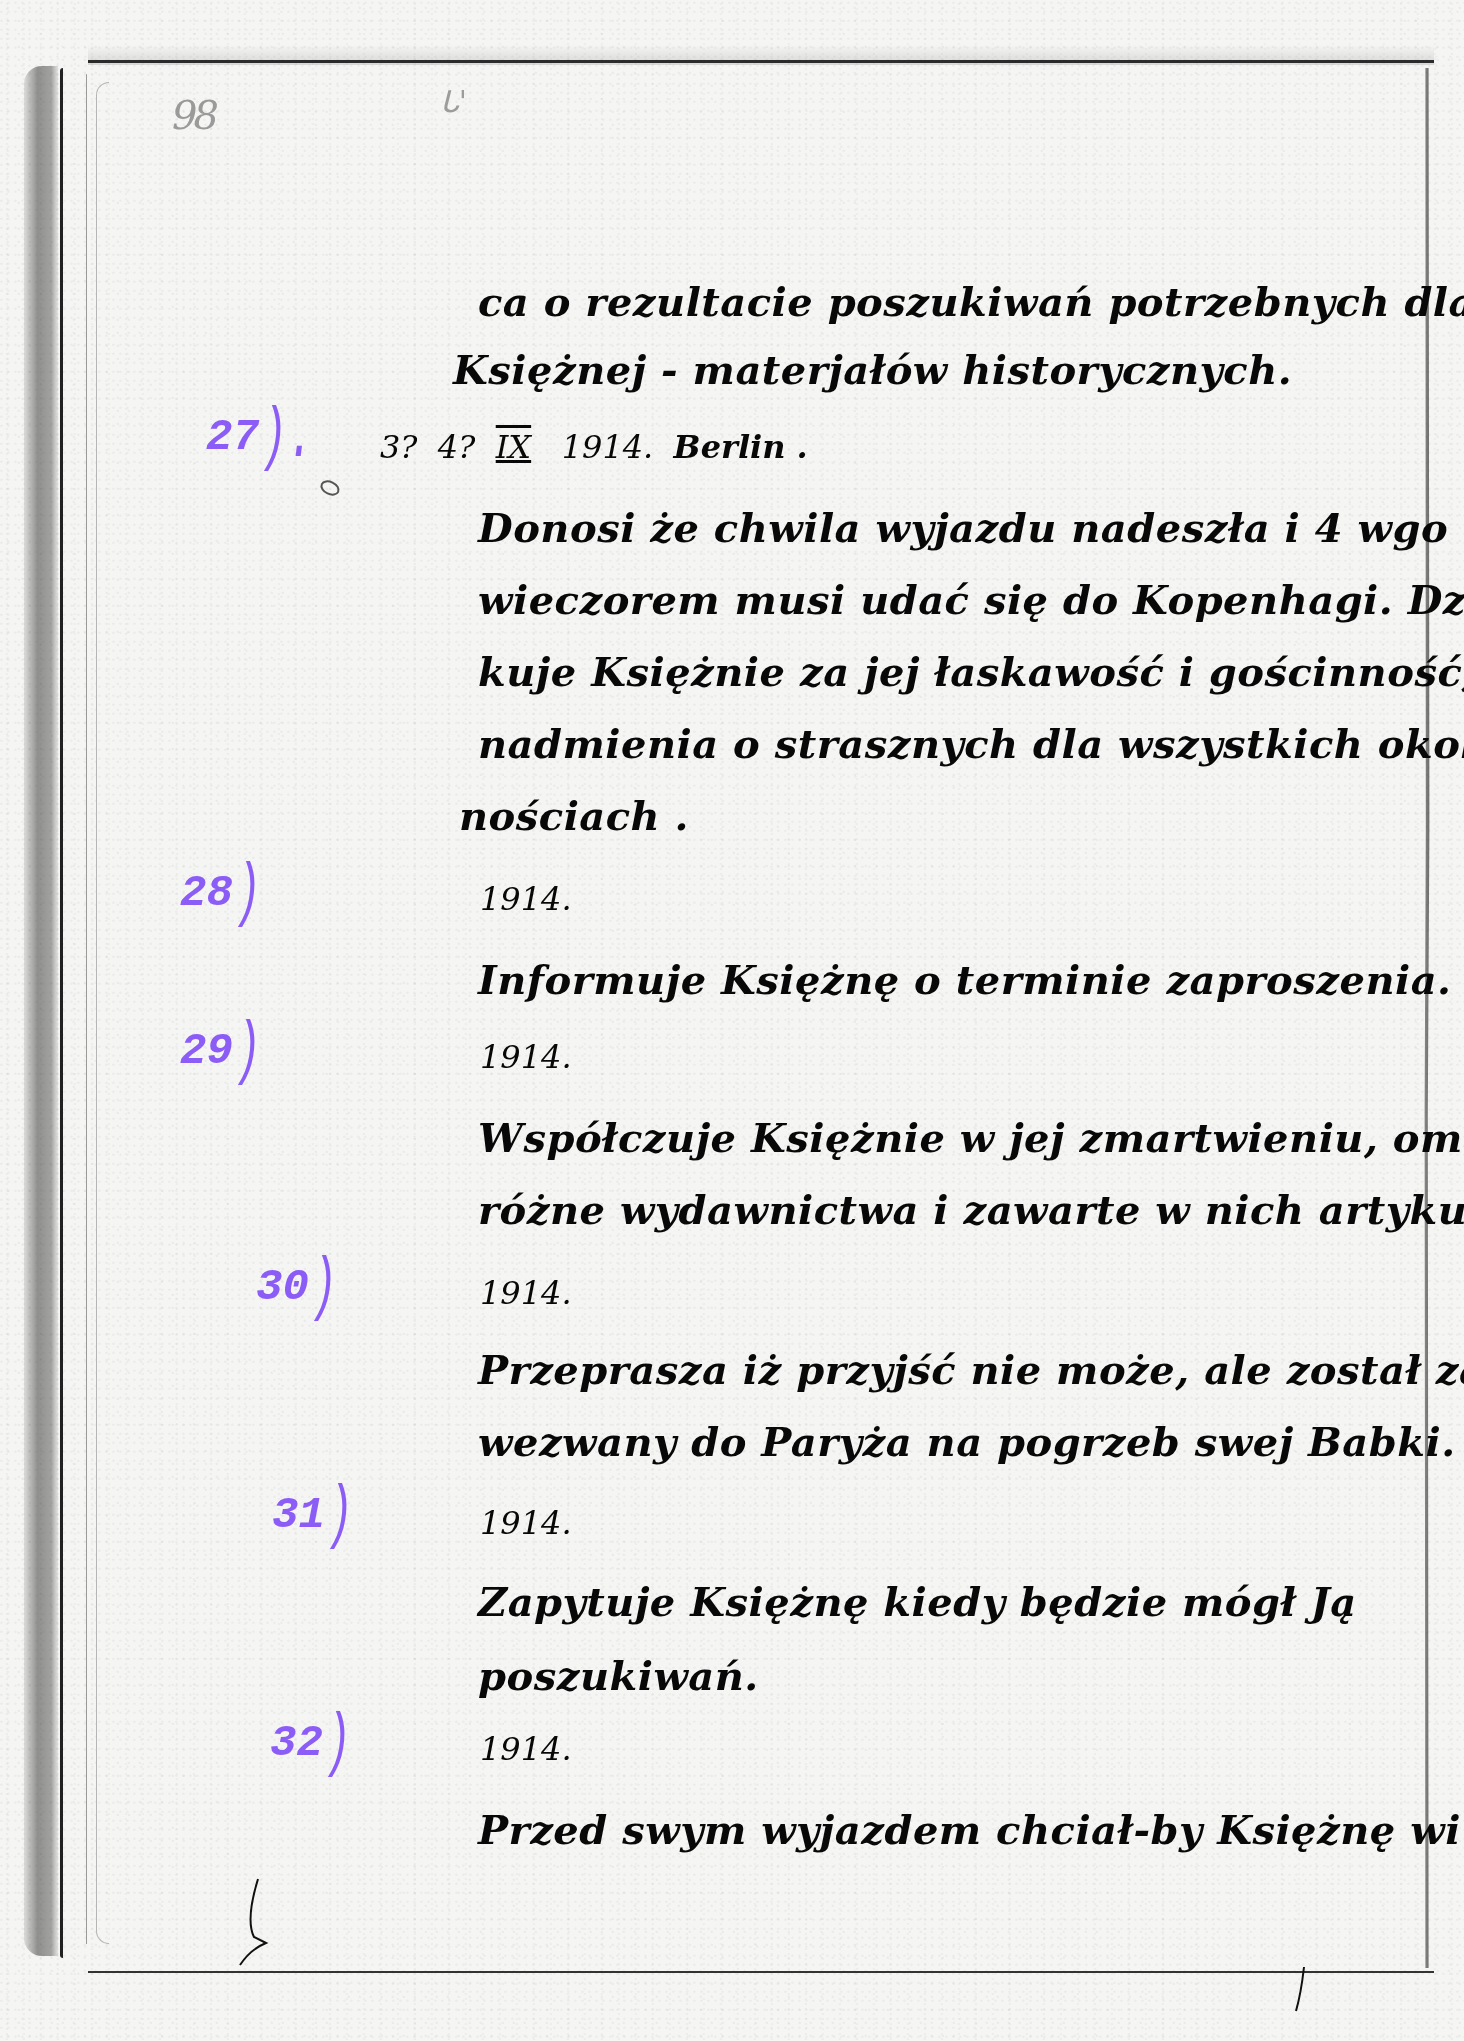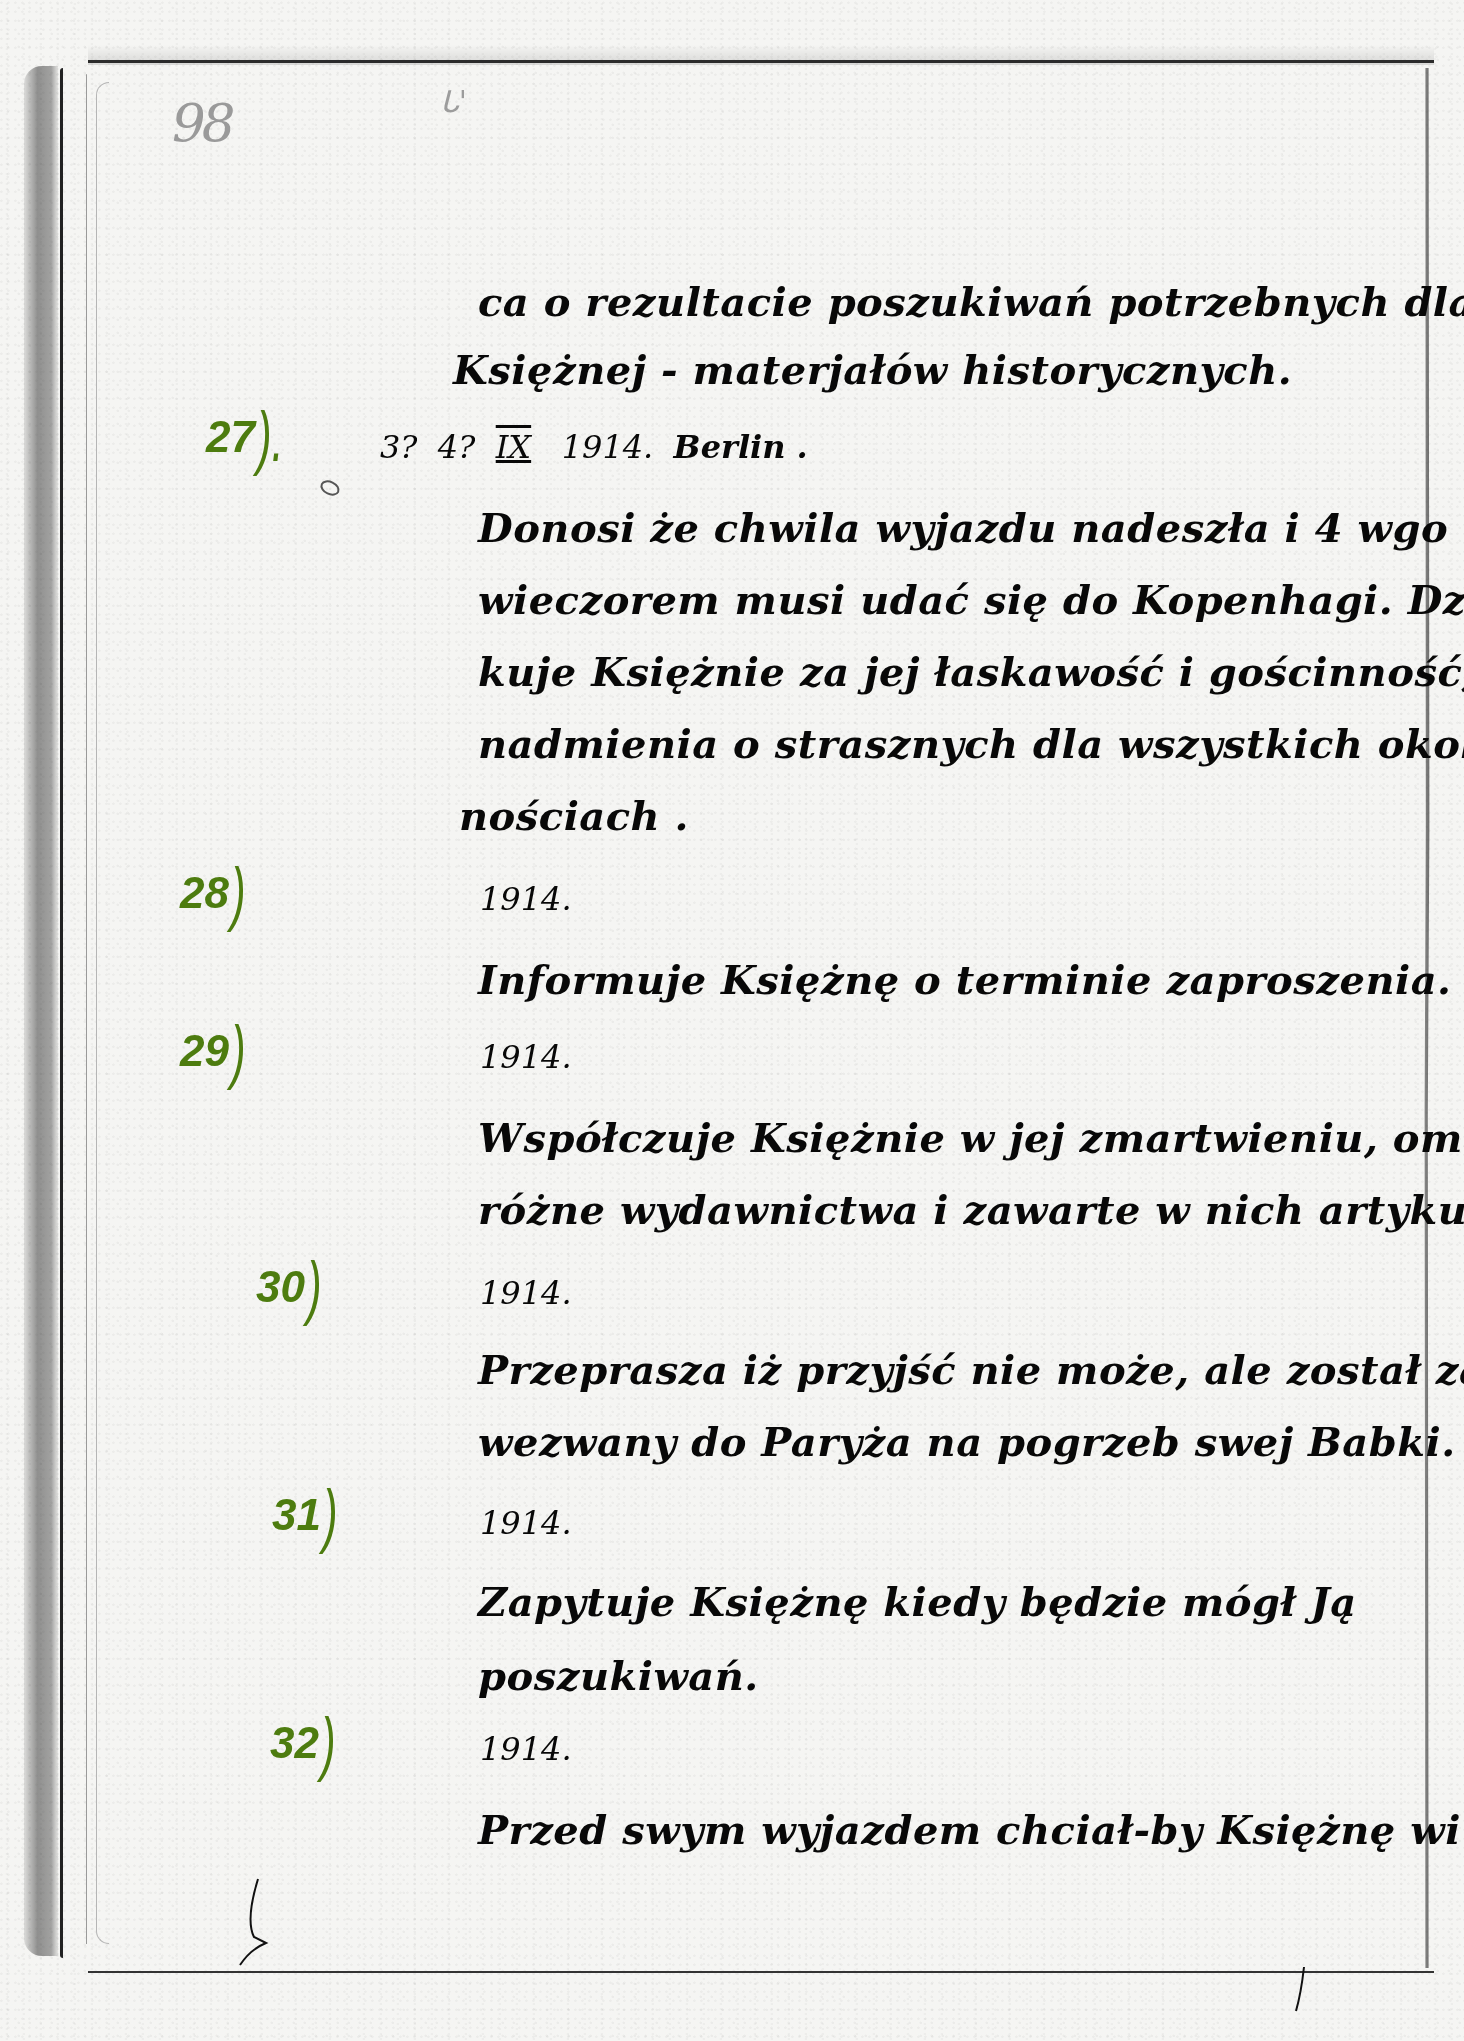--- a/index.html
+++ b/index.html
@@ -90,21 +90,21 @@
       width: 1346px;
       height: 20px;
       background: linear-gradient(180deg, rgba(0,0,0,0), rgba(0,0,0,0.12));
     }
 
     .folio {
       position: absolute;
       left: 172px;
       top: 92px;
       font-family: "DejaVu Serif", serif;
-      font-size: 53px;
+      font-size: 40px;
       color: #9a9a9a;
       font-style: italic;
       letter-spacing: -4px;
     }
     .stray-mark {
       position: absolute;
       left: 440px;
       top: 84px;
       font-size: 30px;
       color: #9c9c9c;
@@ -117,25 +117,25 @@
       font-style: italic;
       font-weight: bold;
       font-size: 40px;
       line-height: 1;
       white-space: nowrap;
       color: #080808;
       letter-spacing: 0.5px;
     }
     .num {
       position: absolute;
-      font-family: Liberation Sans, sans-serif;
+      font-family: Liberation Mono, monospace;
       font-style: italic;
       font-weight: bold;
       font-size: 44px;
-      color: #4d7c0f;
+      color: #8b5cf6;
       white-space: nowrap;
     }
     .num .paren {
       display: inline-block;
       transform: scaleY(1.6);
       margin-left: 2px;
       font-weight: normal;
     }
     .date {
       position: absolute;

